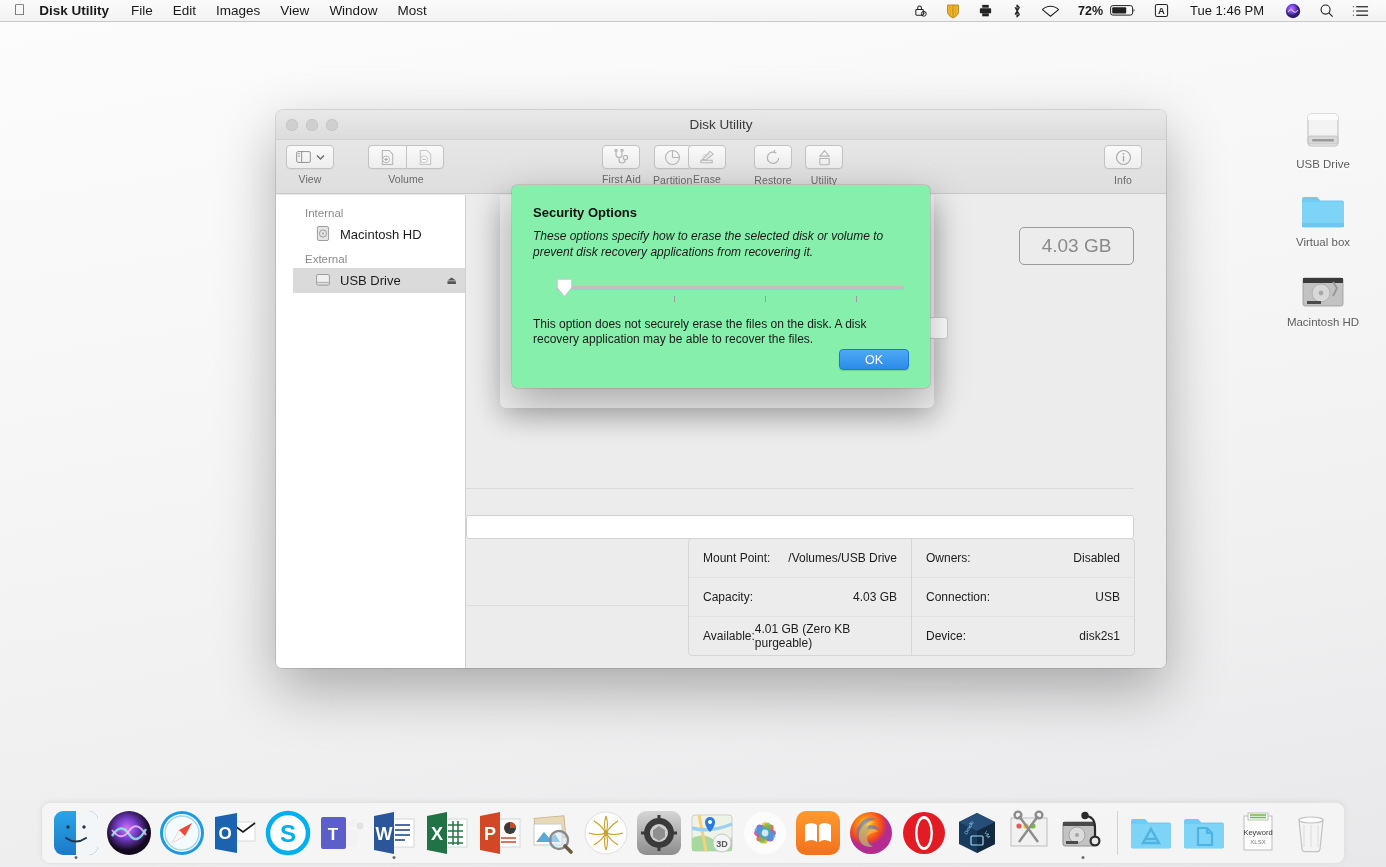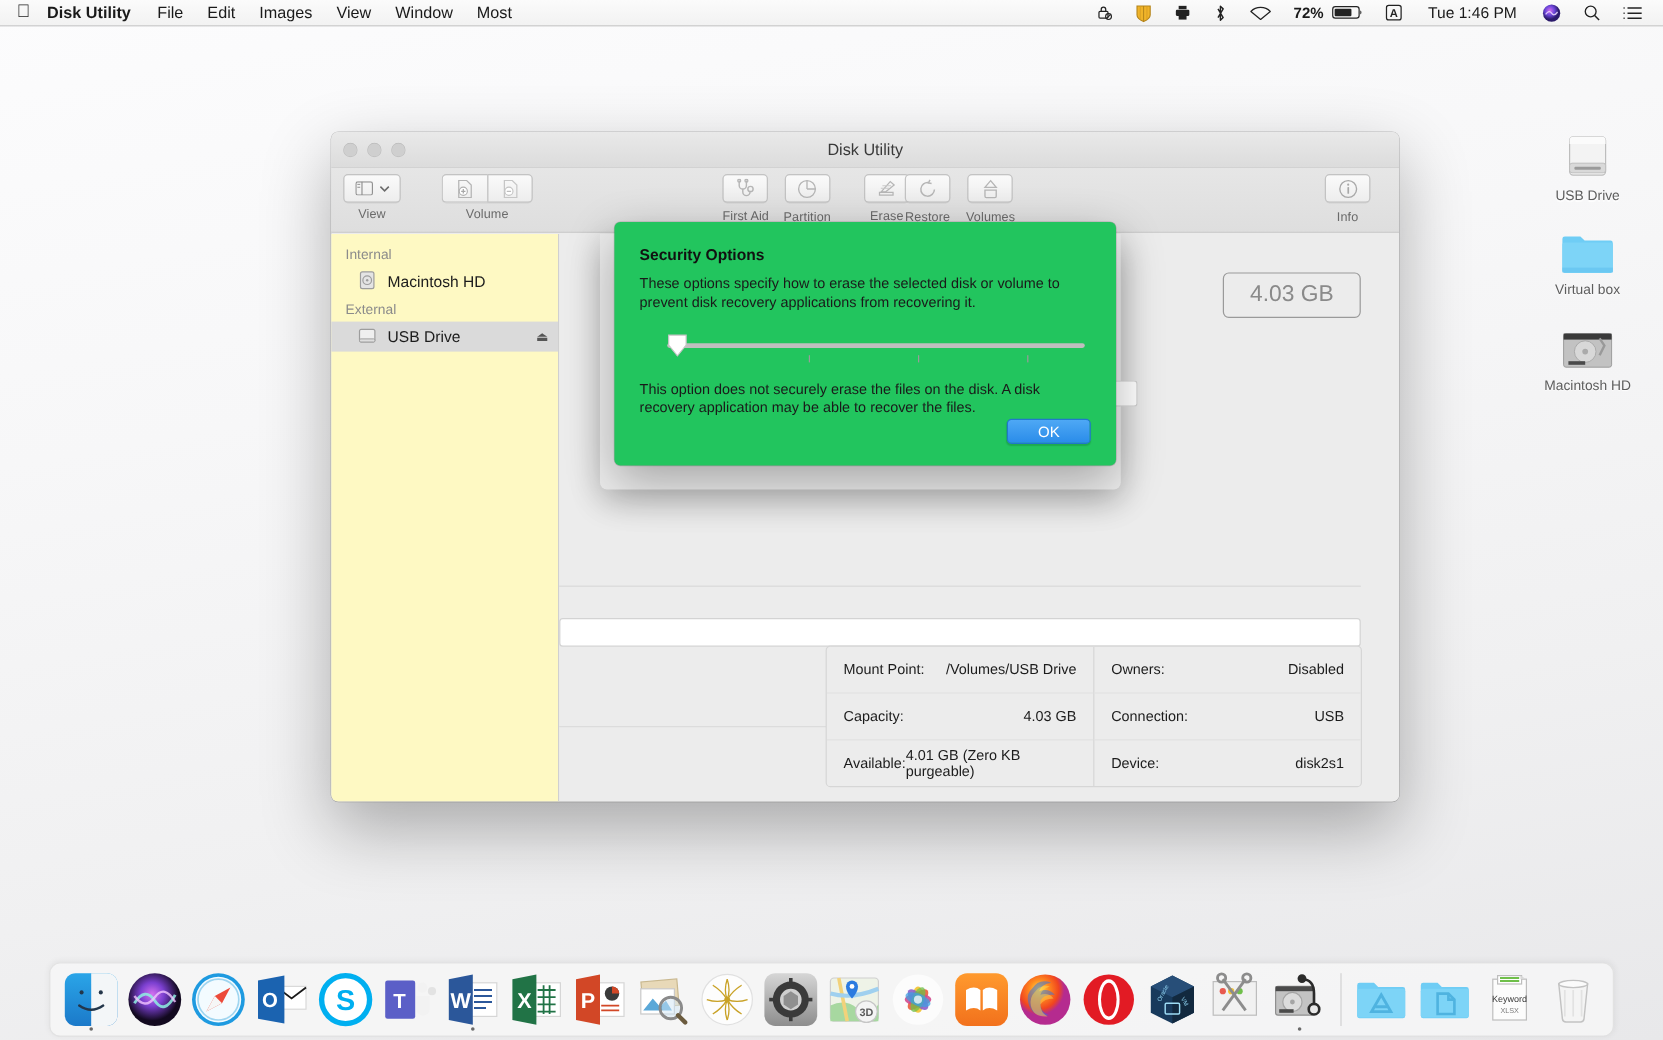--- a/index.html
+++ b/index.html
@@ -70,23 +70,23 @@
   }
   .tb-btn.pair-l { border-radius: 4px 0 0 4px; border-right: none; }
   .tb-btn.pair-r { border-radius: 0 4px 4px 0; }
   .tb-btn.view { width: 48px; }
   .tb-label { font-size: 10.5px; color: #6a6a6a; margin-top: 4px; letter-spacing: 0.1px; }
   .tb-row { display: flex; }
 
   
   #du-body { position: absolute; top: 85px; left: 0; right: 0; bottom: 0; display: flex; }
   #du-sidebar {
-    width: 190px; background: #fef9c3;
+    width: 190px; background: #ffffff;
     border-right: 1px solid #d0d0d0;
-    padding-top: 6px; flex: 0 0 190px;
+    padding-top: 6px; flex: 0 0 190px; padding-left: 17px;
   }
   .sb-header { font-size: 11.5px; color: #8b8b8b; padding: 6px 0 3px 12px; }
   .sb-item {
     display: flex; align-items: center; height: 25px; padding: 0 8px 0 22px;
     font-size: 13px; color: #1c1c1c;
   }
   .sb-item.selected { background: #dadada; }
   .sb-item .sb-name { margin-left: 9px; }
   .sb-eject { margin-left: auto; color: #555; font-size: 11px; }
 
@@ -141,28 +141,28 @@
     padding: 0 14px; font-size: 12px; color: #1c1c1c;
     border-bottom: 1px solid #e2e2e2;
   }
   .info-row:last-child { border-bottom: none; }
   .info-key { }
   .info-val { margin-left: auto; }
 
   
   #sec-dialog {
     position: absolute; left: 512px; top: 185px; width: 418px; height: 203px;
-    background: #22c55e;
+    background: #86efac;
     border-radius: 5px;
     box-shadow: 0 14px 40px rgba(0,0,0,0.30), 0 0 0 0.5px rgba(0,0,0,0.18);
     z-index: 30;
     padding: 20px 21px 0 21px;
   }
   #sec-title { font-size: 13px; font-weight: bold; color: #111; margin-bottom: 9px; }
-  #sec-desc { font-size: 12px; color: #1a1a1a; line-height: 1.32; width: 380px; }
+  #sec-desc { font-size: 12px; color: #1a1a1a; line-height: 1.32; width: 380px; font-style: italic; }
   #slider-wrap { position: relative; margin-top: 16px; height: 28px; }
   #slider-track {
     position: absolute; left: 23px; right: 5px; top: 9px; height: 4px;
     background: #bfbfbf; border-radius: 2px;
   }
   #slider-thumb {
     position: absolute; left: 23px; top: 1px; width: 17px; height: 20px;
     z-index: 2;
   }
   .tickmark { position: absolute; top: 19px; width: 1px; height: 6px; background: #9b9b9b; }
@@ -405,21 +405,21 @@
       <div class="tb-btn">
         <svg width="17" height="17" viewBox="0 0 18 18">
             <circle cx="9" cy="9" r="7.4" fill="none" stroke="#b6b6b6" stroke-width="1.2"></circle>
             <line x1="9" y1="1.6" x2="9" y2="9" stroke="#b6b6b6" stroke-width="1.2"></line>
             <line x1="9" y1="9" x2="16.4" y2="9" stroke="#b6b6b6" stroke-width="1.2"></line>
           </svg>
       </div>
       <div class="tb-label">Partition</div>
     </div>
 
-    <div class="tb-group" style="left:444px;">
+    <div class="tb-group" style="left:412px;">
       <div class="tb-btn">
         <svg width="17" height="16" viewBox="0 0 18 17">
             <path d="M2 12 h12 v2.5 h-12z" fill="none" stroke="#b6b6b6" stroke-width="1.1"></path>
             <path d="M3.5 11.5 L11.5 2.5 l3.5 3 L7.5 11.5z" fill="none" stroke="#b6b6b6" stroke-width="1.1"></path>
             <line x1="4.6" y1="6.2" x2="12.3" y2="6.2" stroke="#c8c8c8" stroke-width="0.9"></line>
             <line x1="3.2" y1="8.4" x2="10.4" y2="8.4" stroke="#c8c8c8" stroke-width="0.9"></line>
           </svg>
       </div>
       <div class="tb-label">Erase</div>
     </div>
@@ -434,21 +434,21 @@
       <div class="tb-label">Restore</div>
     </div>
 
     <div class="tb-group" style="left:529px;">
       <div class="tb-btn">
         <svg width="15" height="17" viewBox="0 0 16 18">
             <path d="M8 1.6 L13 7.5 L3 7.5z" fill="none" stroke="#b6b6b6" stroke-width="1.2"></path>
             <path d="M3 10 h10 v5.5 a1.2 1.2 0 0 1 -1.2 1.2 h-7.6 a1.2 1.2 0 0 1 -1.2 -1.2z" fill="none" stroke="#b6b6b6" stroke-width="1.2"></path>
           </svg>
       </div>
-      <div class="tb-label">Volumes</div>
+      <div class="tb-label">Utility</div>
     </div>
 
     <div class="tb-group" style="right:24px;">
       <div class="tb-btn">
         <svg width="17" height="17" viewBox="0 0 18 18">
             <circle cx="9" cy="9" r="7.4" fill="none" stroke="#a8a8a8" stroke-width="1.2"></circle>
             <circle cx="9" cy="5.2" r="0.95" fill="#a8a8a8"></circle>
             <rect x="8.3" y="7.3" width="1.5" height="6" rx="0.6" fill="#a8a8a8"></rect>
           </svg>
       </div>

